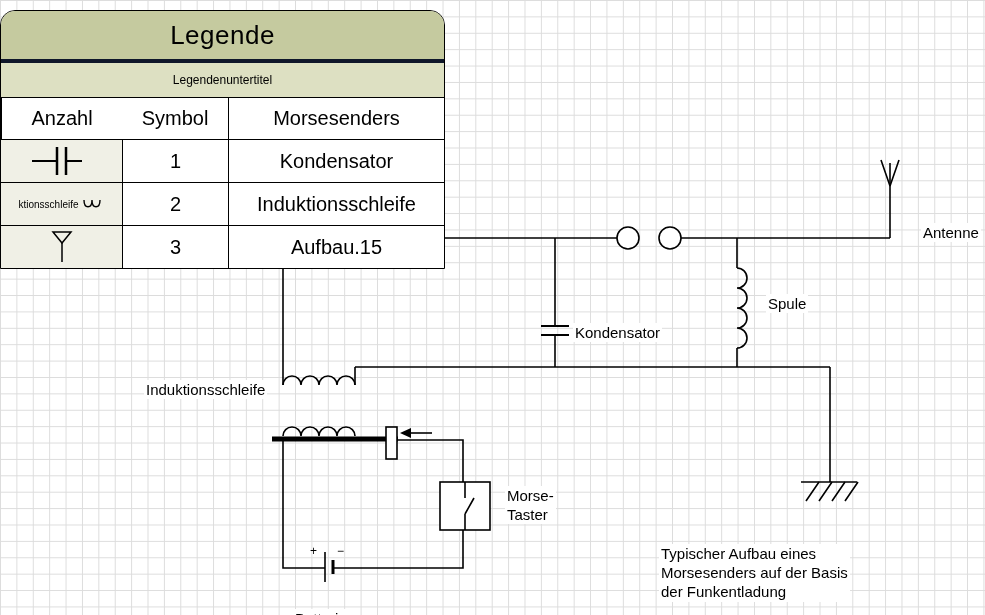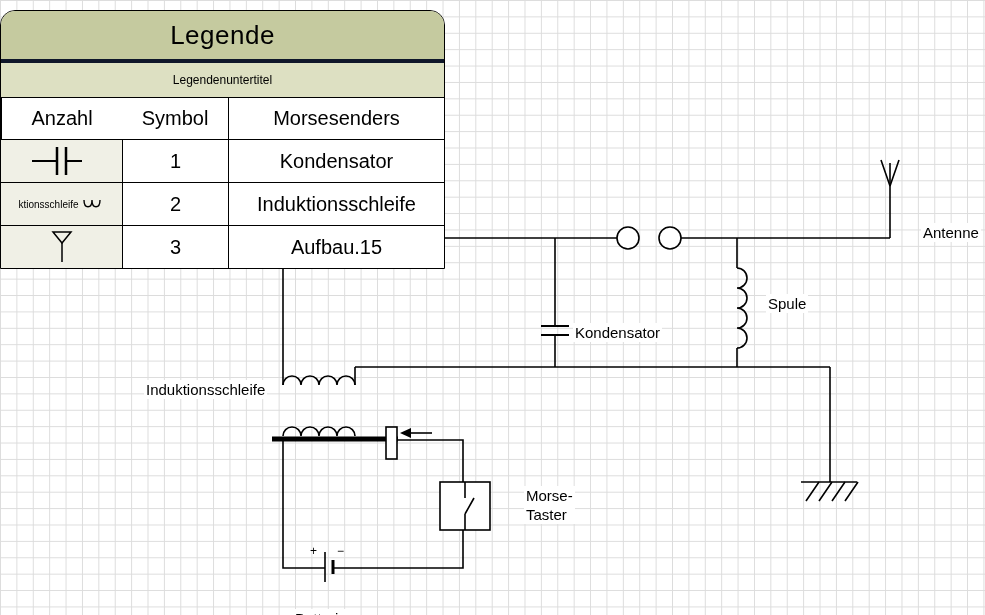--- a/index.html
+++ b/index.html
@@ -183,20 +183,23 @@
       <div class="lcell c2">3</div>
       <div class="lcell c3">Aufbau.15</div>
 
     </div>
   </div>
 
   <div class="label" style="left:921px; top:191px;margin-top:32px;">Antenne</div>
   <div class="label" style="left:766px; top:294px;text-align:center;">Spule</div>
   <div class="label" style="left:573px; top:323px;">Kondensator</div>
   <div class="label" style="left:144px; top:380px;">Induktionsschleife</div>
-  <div class="label" style="left:524px; top:486px;">Morse-
+  <div class="label" style="left:505px; top:486px;">Morse-
 Taster</div>
   <div class="label" style="left:293px; top:609px;">Batterie</div>
   <div class="label nobg" style="left:310px; top:544px;">+</div>
   <div class="label nobg" style="left:337px; top:544px;">−</div>
 
+  <div class="label" style="left:659px; top:544px;">Typischer Aufbau eines
+Morsesenders auf der Basis
+der Funkentladung</div>
 
 </div>
 
 </body></html>

